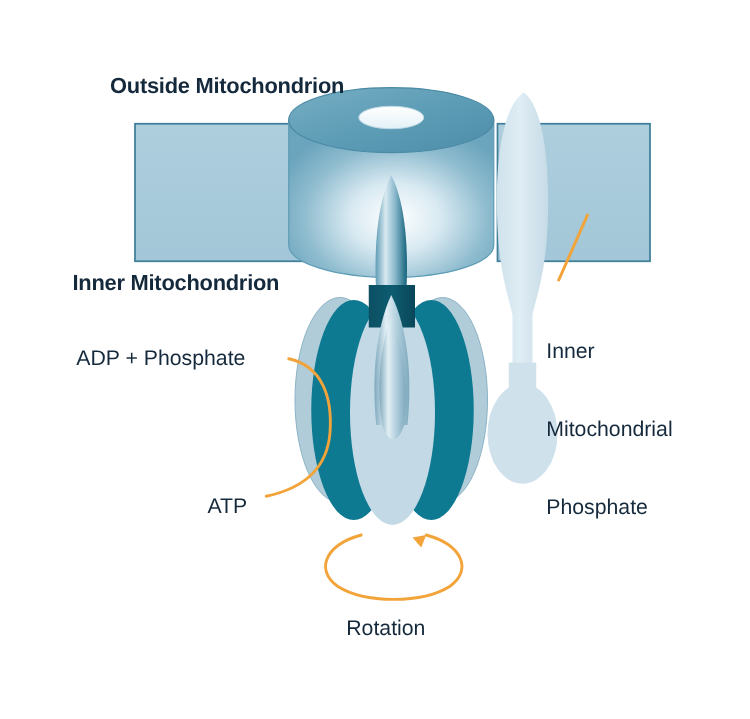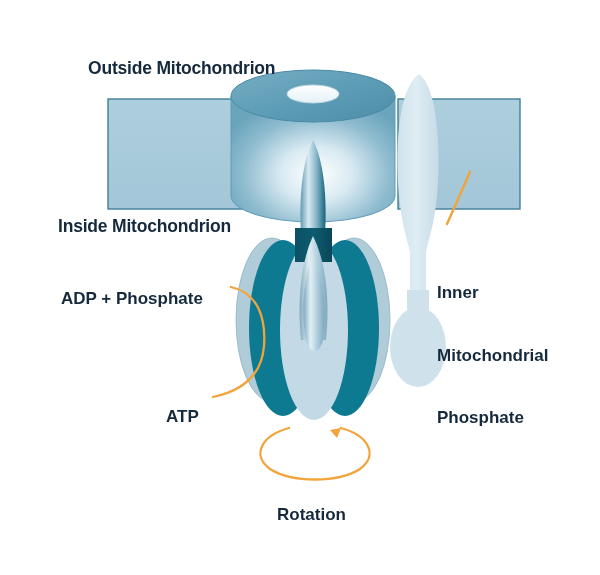--- a/index.html
+++ b/index.html
@@ -2,21 +2,21 @@
 <html><head>
 <meta charset="utf-8">
 <style>
   html,body{margin:0;padding:0;background:#ffffff;}
   body{width:600px;height:575px;position:relative;overflow:hidden;
        font-family:"Liberation Sans", sans-serif;color:#15293c;}
   #stage{position:absolute;left:0;top:0;width:600px;height:575px;}
   svg{position:absolute;left:0;top:0;}
   .lbl{position:absolute;white-space:pre;line-height:1.22;}
   .bold{font-weight:bold;font-size:17.5px;letter-spacing:-0.2px;}
-  .reg{font-weight:bold;font-size:17px;letter-spacing:0px;margin-top:12px;}
+  .reg{font-weight:normal;font-size:17px;letter-spacing:0px;}
   #lbl-outside{left:72px;top:58px;margin-left:16px;}
   #lbl-inside{left:58px;top:216px;}
   #lbl-adp{left:61px;top:277px;}
   #lbl-atp{left:166px;top:395px;}
   #lbl-rot{left:277px;top:493px;}
   #lbl-mim{left:437px;top:230px;}
 </style>
 </head>
 <body>
 
@@ -117,21 +117,21 @@
     <path d="M231,287 C 258,293 266,318 264,346 C 262,372 246,390 213,397" fill="none" stroke="#f2a43a" stroke-width="2.3" stroke-linecap="round"></path>
 
     <g>
       <path d="M341,428 C 370,436 378,456 360,469 C 338,483 292,483 270,469 C 252,456 260,436 289,428" fill="none" stroke="#f2a43a" stroke-width="2.3" stroke-linecap="round"></path>
       <path d="M341,428 L 330,430 L 337,438 Z" fill="#f2a43a"></path>
     </g>
   </svg>
 
   <div class="lbl bold" id="lbl-outside">Outside Mitochondrion</div>
 
-  <div class="lbl bold" id="lbl-inside">Inside Mitochondrion</div>
+  <div class="lbl bold" id="lbl-inside">Inner Mitochondrion</div>
 
   <div class="lbl reg" id="lbl-adp">ADP + Phosphate</div>
 
   <div class="lbl reg" id="lbl-atp">ATP</div>
 
   <div class="lbl reg" id="lbl-rot">Rotation</div>
 
   <div class="lbl reg" id="lbl-mim">
     <div>Inner</div>
     <div>Mitochondrial</div>

